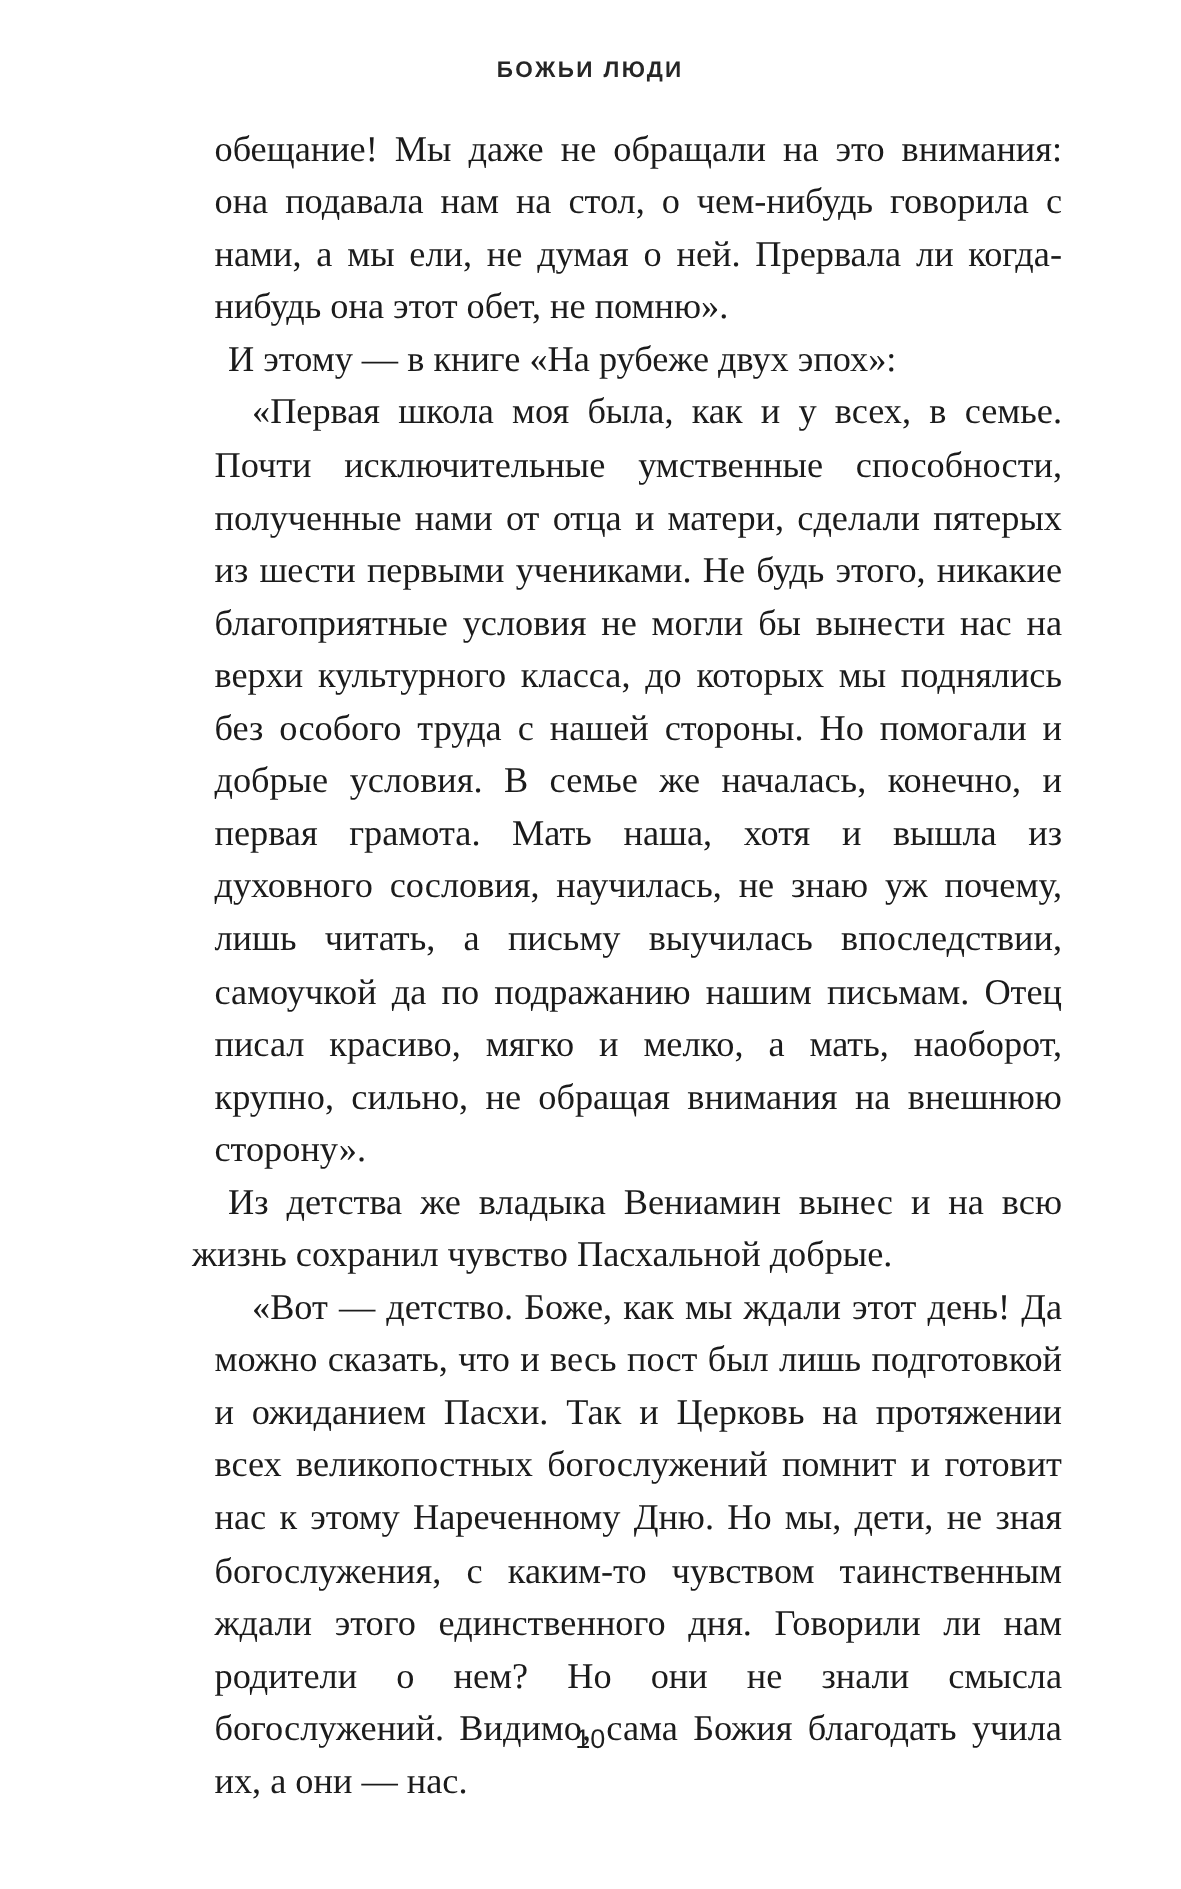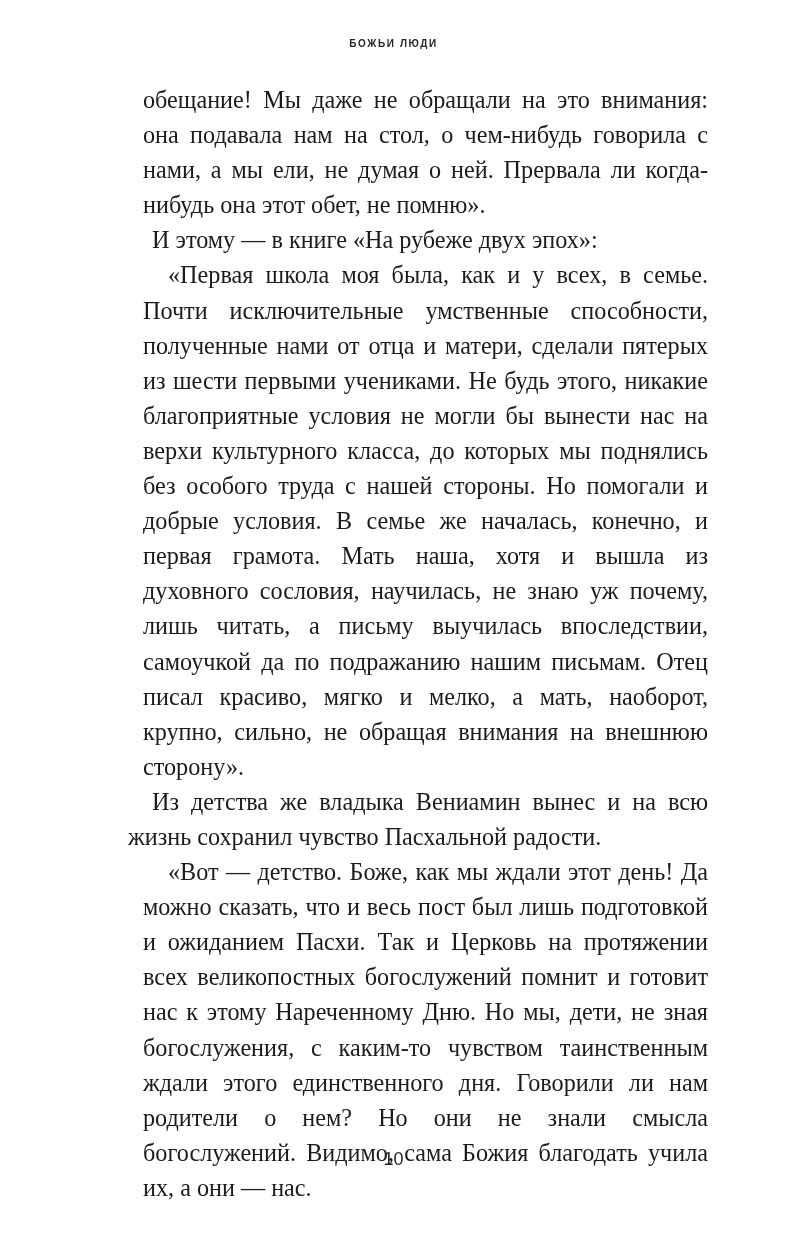--- a/index.html
+++ b/index.html
@@ -17,21 +17,21 @@
     box-sizing: border-box;
   }
   .running-head {
     position: absolute;
     left: 0;
     right: 0;
     top: 39px;
     text-align: center;
     font-family: "Liberation Sans", sans-serif;
     font-weight: bold;
-    font-size: 10px;
+    font-size: 15px;
     letter-spacing: 1.6px;
     color: #262626;
     text-transform: uppercase;
     line-height: 1;
   }
   .text-block {
     position: absolute;
     left: 128px;
     top: 82px;
     width: 580px;
@@ -83,19 +83,19 @@
 <body>
 
 <div class="page">
 
   <div class="running-head">БОЖЬИ ЛЮДИ</div>
 
   <div class="text-block">
     <p class="quote-para">обещание! Мы даже не обращали на это внимания: она подавала нам на стол, о чем-нибудь говорила с нами, а мы ели, не думая о ней. Прервала ли когда-нибудь она этот обет, не помню».</p>
     <p class="body-para">И этому — в книге «На рубеже двух эпох»:</p>
     <p class="quote-para-indent">«Первая школа моя была, как и у всех, в семье. Почти исключительные умственные способности, полученные нами от отца и матери, сделали пятерых из шести первыми учениками. Не будь этого, никакие благоприятные условия не могли бы вынести нас на верхи культурного класса, до которых мы поднялись без особого труда с нашей стороны. Но помогали и добрые условия. В семье же началась, конечно, и первая грамота. Мать наша, хотя и вышла из духовного сословия, научилась, не знаю уж почему, лишь читать, а письму выучилась впоследствии, самоучкой да по подражанию нашим письмам. Отец писал красиво, мягко и мелко, а мать, наоборот, крупно, сильно, не обращая внимания на внешнюю сторону».</p>
-    <p class="body-para">Из детства же владыка Вениамин вынес и на всю жизнь сохранил чувство Пасхальной радости.</p>
+    <p class="body-para">Из детства же владыка Вениамин вынес и на всю жизнь сохранил чувство Пасхальной добрые.</p>
     <p class="quote-para-indent">«Вот — детство. Боже, как мы ждали этот день! Да можно сказать, что и весь пост был лишь подготовкой и ожиданием Пасхи. Так и Церковь на протяжении всех великопостных богослужений помнит и готовит нас к этому Нареченному Дню. Но мы, дети, не зная богослужения, с каким-то чувством таинственным ждали этого единственного дня. Говорили ли нам родители о нем? Но они не знали смысла богослужений. Видимо, сама Божия благодать учила их, а они — нас.</p>
   </div>
 
   <div class="folio">10</div>
 
 </div>
 
 </body></html>

